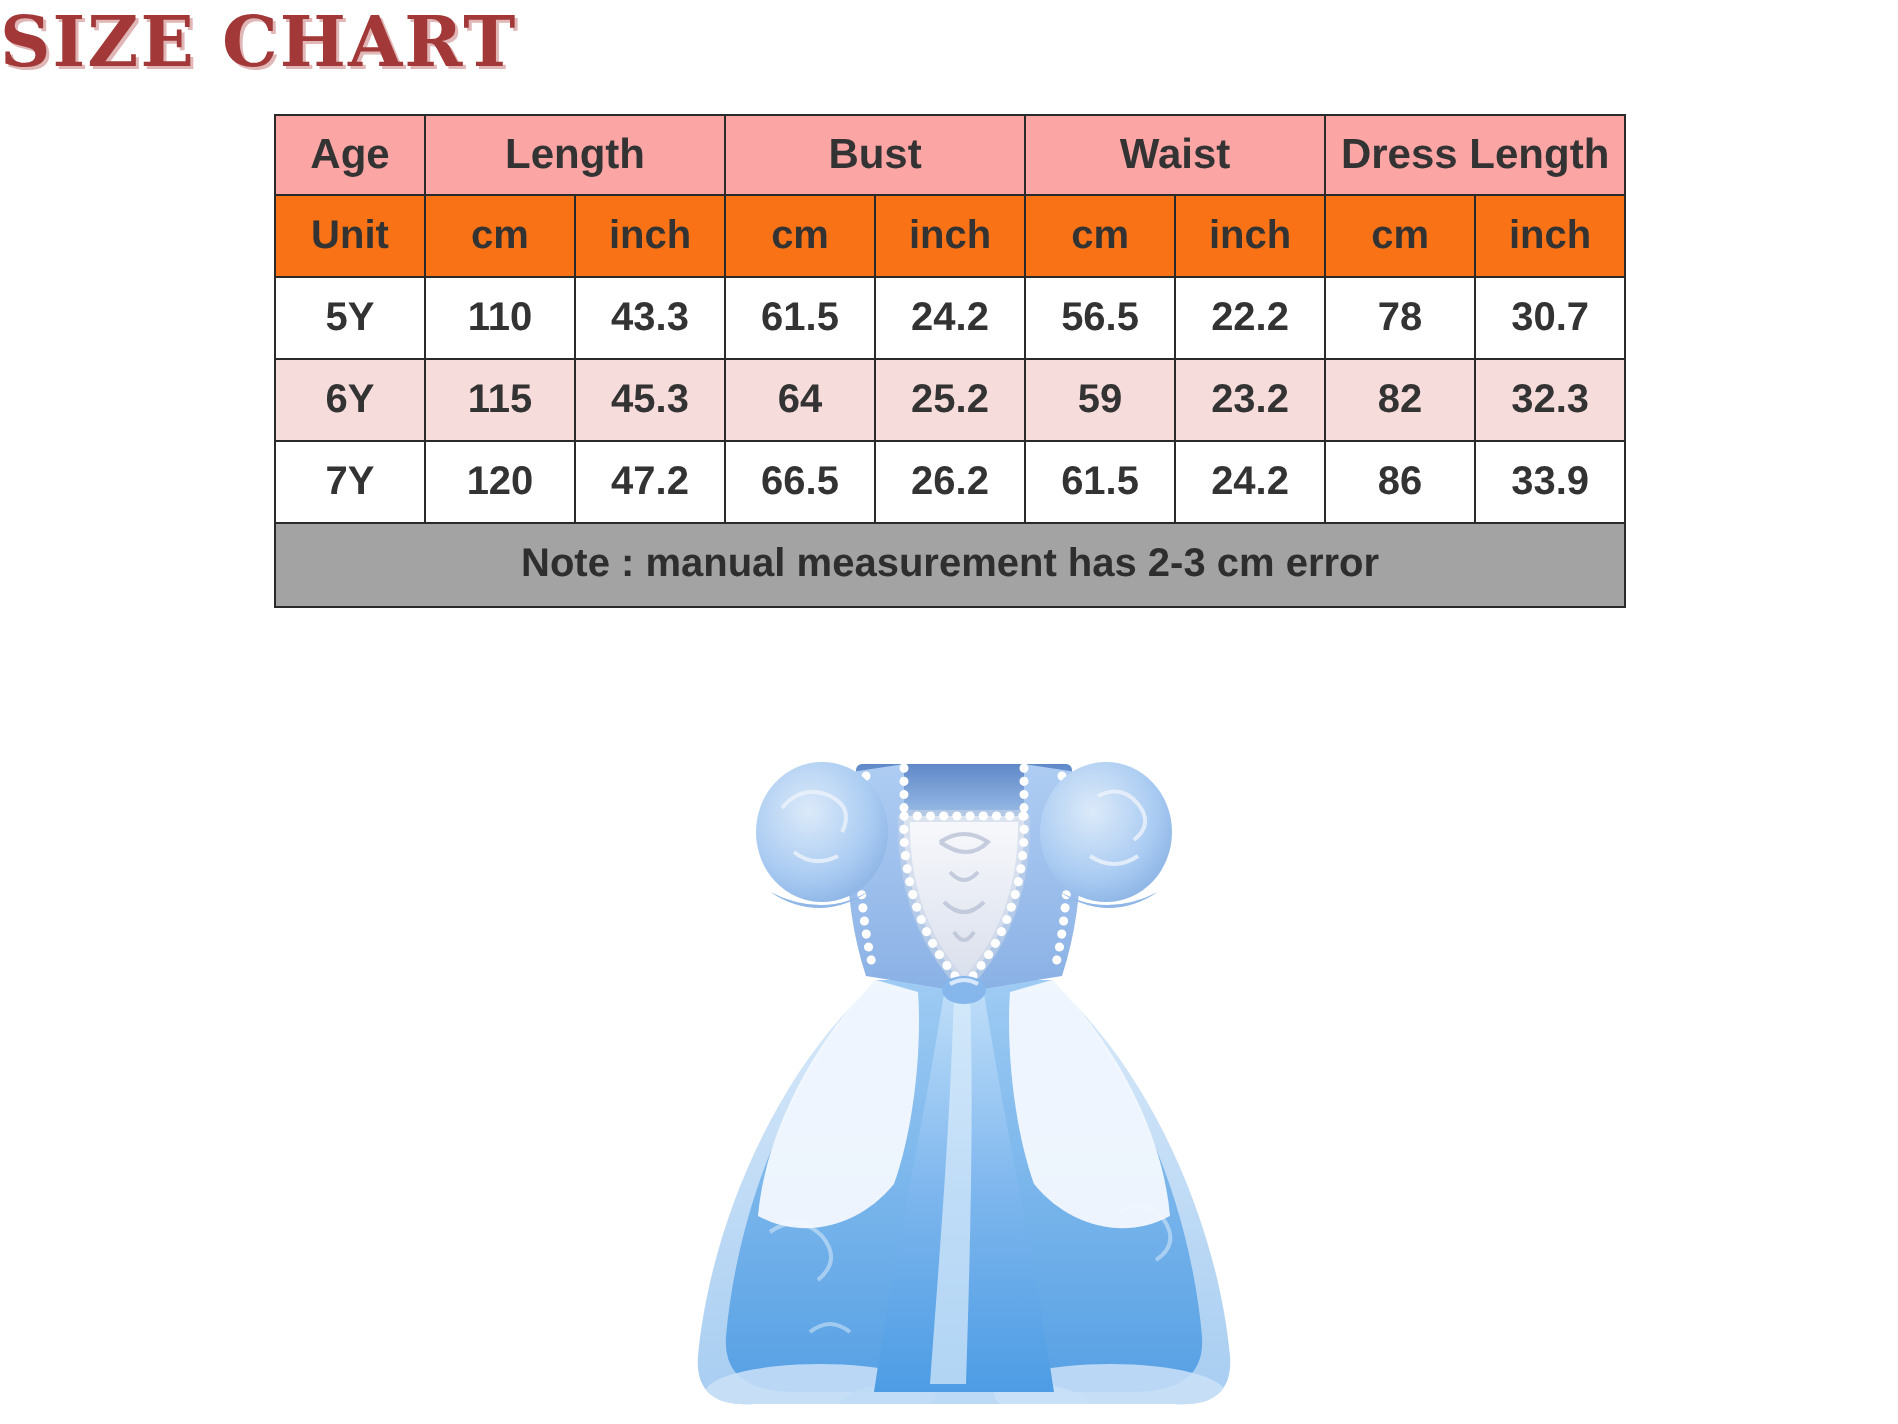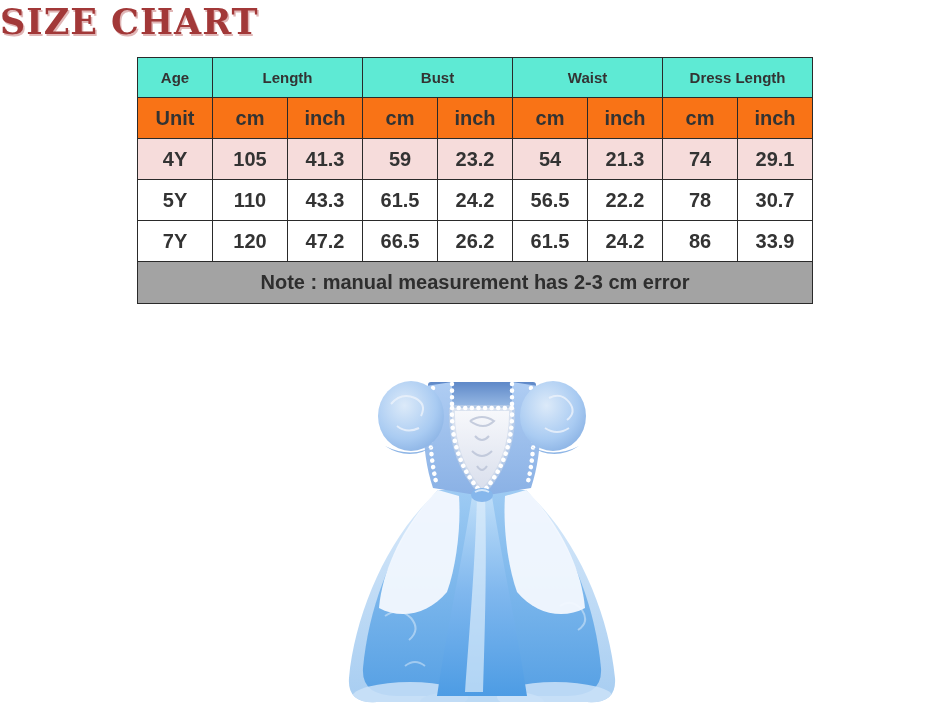--- a/index.html
+++ b/index.html
@@ -15,21 +15,21 @@
   }
   table.size{
     position:absolute;left:137px;top:57px;width:675px;
     border-collapse:collapse;table-layout:fixed;
   }
   table.size col{width:75px;}
   table.size th, table.size td{
     border:1.5px solid #2a2a2a;text-align:center;vertical-align:middle;
     font-weight:bold;color:#333333;padding:0;
   }
-  tr.group-row th{height:39px;background:#5eead4;font-size:15px;}
+  tr.group-row th{height:39px;background:#fca5a5;font-size:21px;}
   tr.unit-row th{height:40px;background:#f97316;font-size:20px;}
   tr.data-row td{height:40px;font-size:20px;background:#ffffff;}
   tr.data-row.alt td{background:#F6DCDB;}
   td.cm{color:#C0272D;}
   td.inch{color:#28375E;}
   td.age{color:#333333;}
   tr.note-row td{height:41px;background:#a3a3a3;font-size:20px;color:#2e2e2e;}
   .dress-wrap{position:absolute;left:325px;top:366px;width:315px;height:346px;}
 </style>
 </head>
@@ -63,41 +63,41 @@
       <th>Unit</th>
       <th>cm</th>
       <th>inch</th>
       <th>cm</th>
       <th>inch</th>
       <th>cm</th>
       <th>inch</th>
       <th>cm</th>
       <th>inch</th>
     </tr>
-    <tr class="data-row alt">
-      <td class="age">4Y</td>
-      <td class="cm">105</td>
-      <td class="inch">41.3</td>
-      <td class="cm">59</td>
-      <td class="inch">23.2</td>
-      <td class="cm">54</td>
-      <td class="inch">21.3</td>
-      <td class="cm">74</td>
-      <td class="inch">29.1</td>
-    </tr>
     <tr class="data-row">
       <td class="age">5Y</td>
       <td class="cm">110</td>
       <td class="inch">43.3</td>
       <td class="cm">61.5</td>
       <td class="inch">24.2</td>
       <td class="cm">56.5</td>
       <td class="inch">22.2</td>
       <td class="cm">78</td>
       <td class="inch">30.7</td>
+    </tr>
+    <tr class="data-row alt">
+      <td class="age">6Y</td>
+      <td class="cm">115</td>
+      <td class="inch">45.3</td>
+      <td class="cm">64</td>
+      <td class="inch">25.2</td>
+      <td class="cm">59</td>
+      <td class="inch">23.2</td>
+      <td class="cm">82</td>
+      <td class="inch">32.3</td>
     </tr>
     <tr class="data-row">
       <td class="age">7Y</td>
       <td class="cm">120</td>
       <td class="inch">47.2</td>
       <td class="cm">66.5</td>
       <td class="inch">26.2</td>
       <td class="cm">61.5</td>
       <td class="inch">24.2</td>
       <td class="cm">86</td>

